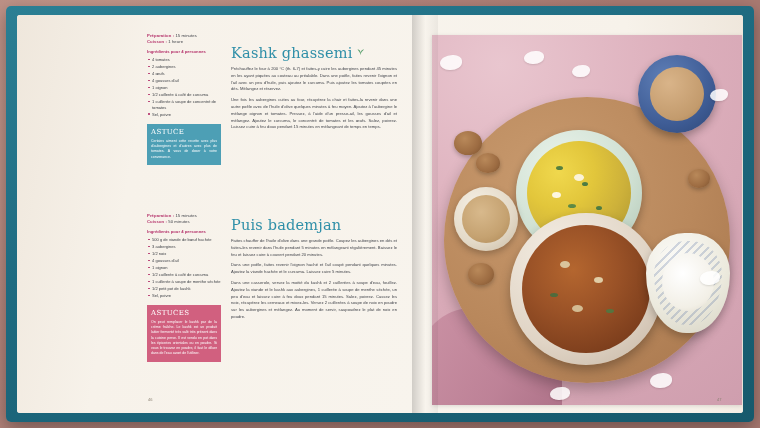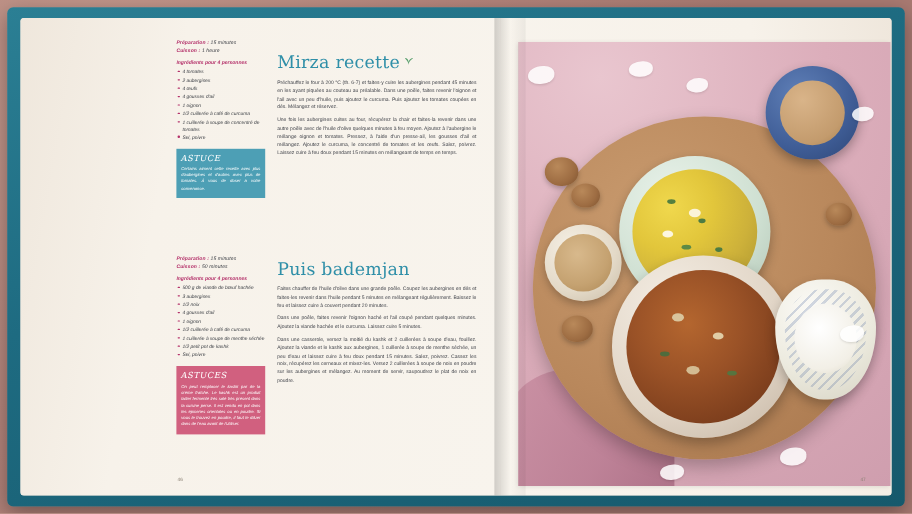--- a/index.html
+++ b/index.html
@@ -80,21 +80,20 @@
     background: linear-gradient(100deg, #efe7dc 0%, #f7f2ea 30%, #f8f4ed 100%);
   }
   .sidecol {
     position: absolute;
     left: 130px;
     top: 18px;
     width: 74px;
     font-size: 4.1px;
     line-height: 1.45;
     color: #3a3d44;
-    font-style: italic;
   }
   .meta-line { color: #b4316a; font-weight: bold; font-size: 4.2px; letter-spacing: 0.1px; }
   .meta-line .val { color:#3a3d44; font-weight: normal; }
   .ing-title {
     color: #b4316a;
     font-weight: bold;
     font-size: 4.2px;
     margin-top: 4px;
     margin-bottom: 2px;
   }
@@ -374,21 +373,21 @@
             <li>Sel, poivre</li>
           </ul>
           <div class="tipbox pink">
             <div class="tip-title">ASTUCES</div>
             <div class="tip-body">On peut remplacer le kashk par de la crème fraîche. Le kashk est un produit laitier fermenté très salé très présent dans la cuisine perse. Il est vendu en pot dans les épiceries orientales ou en poudre. Si vous le trouvez en poudre, il faut le diluer dans de l'eau avant de l'utiliser.</div>
           </div>
         </div>
 
         <div class="recipe" style="top:28px;">
           <h1>
-            <span>Mirza recette</span><span class="sprig">
+            <span>Kashk ghassemi</span><span class="sprig">
               <svg width="9" height="9" viewBox="0 0 12 12">
                   <path d="M6 11 C6 7,3 5,2 3 C5 3,6 6,6 8 C6 6,8 3,11 3 C9 5,6 7,6 11 Z" fill="#5aa06e"></path>
                 </svg>
             </span>
           </h1>
           <p>Préchauffez le four à 200 °C (th. 6-7) et faites-y cuire les aubergines pendant 45 minutes en les ayant piquées au couteau au préalable. Dans une poêle, faites revenir l'oignon et l'ail avec un peu d'huile, puis ajoutez le curcuma. Puis ajoutez les tomates coupées en dés. Mélangez et réservez.</p>
           <p>Une fois les aubergines cuites au four, récupérez la chair et faites-la revenir dans une autre poêle avec de l'huile d'olive quelques minutes à feu moyen. Ajoutez à l'aubergine le mélange oignon et tomates. Pressez, à l'aide d'un presse-ail, les gousses d'ail et mélangez. Ajoutez le curcuma, le concentré de tomates et les œufs. Salez, poivrez. Laissez cuire à feu doux pendant 15 minutes en mélangeant de temps en temps.</p>
         </div>
 
         <div class="recipe" style="top:202px;">

